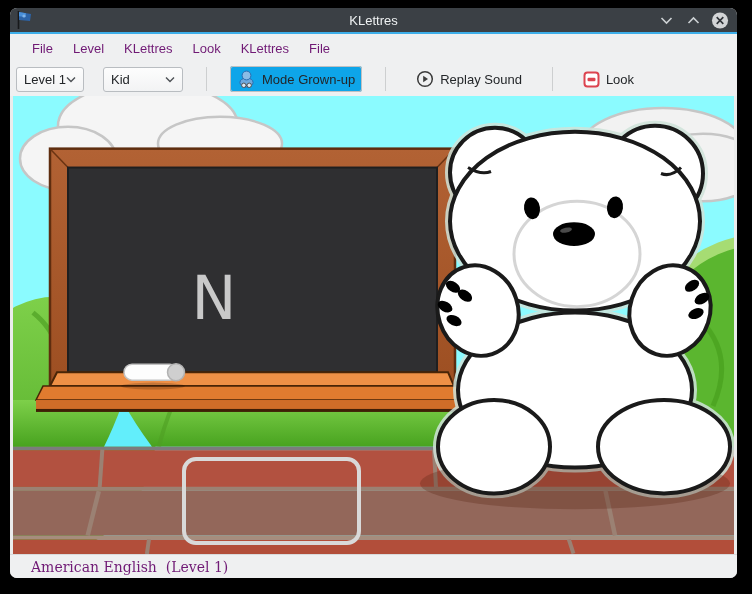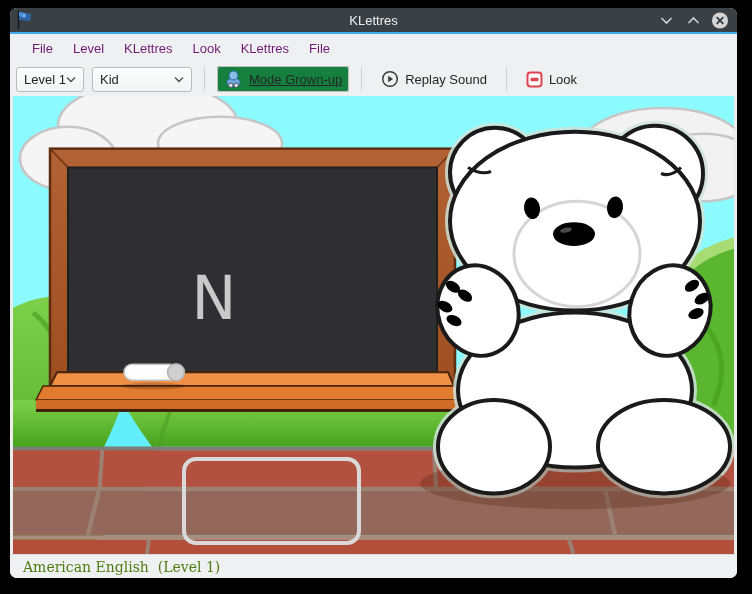--- a/index.html
+++ b/index.html
@@ -11,38 +11,38 @@
   .titlebar{height:24px;background:#3b4045;border-bottom:2px solid #3daee9;position:relative;
     display:flex;align-items:center;flex:0 0 auto;}
   .titlebar .appicon{position:absolute;left:5px;top:2px;}
   .title-text{position:absolute;left:0;right:0;text-align:center;color:#eef1f2;font-size:13px;}
   .win-controls{position:absolute;right:8px;top:0;height:24px;display:flex;align-items:center;gap:9px;}
   .win-btn{width:18px;height:18px;display:flex;align-items:center;justify-content:center;cursor:default;}
   
   .menubar{height:28px;background:#eff0f1;display:flex;align-items:center;padding-left:12px;flex:0 0 auto;}
   .menu-item{font-size:13px;color:#701a75;padding:4px 10px;}
   
-  .toolbar{height:34px;background:#eff0f1;display:flex;align-items:center;padding:0 6px;gap:8px;flex:0 0 auto;}
+  .toolbar{height:34px;background:#eff0f1;display:flex;align-items:center;padding:0 6px;gap:19px;flex:0 0 auto;}
   .combo{height:25px;border:1px solid #b9bdc1;border-radius:3px;background:linear-gradient(#fdfdfd,#f2f3f4);
     display:flex;align-items:center;font-size:13px;color:#232629;padding:0 7px;box-sizing:border-box;}
   .combo .cv{flex:1 1 auto;}
   .combo-level{width:68px;}
-  .combo-theme{width:100px;}
+  .combo-theme{width:80px;}
   .tsep{width:1px;height:24px;background:#cdcfd0;margin:0 4px;}
   .tbtn{display:flex;align-items:center;gap:6px;font-size:13px;color:#232629;padding:4px 7px;border-radius:3px;}
-  .tbtn.pressed{background:#15803d;box-shadow:inset 0 0 0 1px #bfc0c1;text-decoration:underline;}
+  .tbtn.pressed{background:#0ea5e9;box-shadow:inset 0 0 0 1px #bfc0c1;}
   
   .playfield{flex:1 1 auto;position:relative;background:#8bfbff;border-left:3px solid #ebecec;border-right:3px solid #ebecec;}
   .playfield svg{position:absolute;left:0;top:0;width:100%;height:100%;display:block;}
   .letter-input{position:absolute;left:169px;top:361px;width:179px;height:88px;box-sizing:border-box;
     border:4px solid #d9d9d9;border-radius:14px;background:transparent;color:#fff;font-size:40px;
     text-align:center;line-height:80px;}
   
   .statusbar{height:23px;background:#eff0f1;border-top:1px solid #d9dadb;display:flex;align-items:center;
-    padding-left:13px;flex:0 0 auto;font-family:"DejaVu Serif",serif;font-size:14px;color:#4d7c0f;white-space:pre;}
+    padding-left:21px;flex:0 0 auto;font-family:"DejaVu Serif",serif;font-size:14px;color:#701a75;white-space:pre;}
 </style>
 </head>
 <body>
 
 <div class="window">
 
   <div class="titlebar">
     <span class="appicon">
       <svg width="18" height="20" viewBox="0 0 18 20">
         <line x1="3.5" y1="1" x2="3.5" y2="19" stroke="#17191b" stroke-width="1.6"></line>

